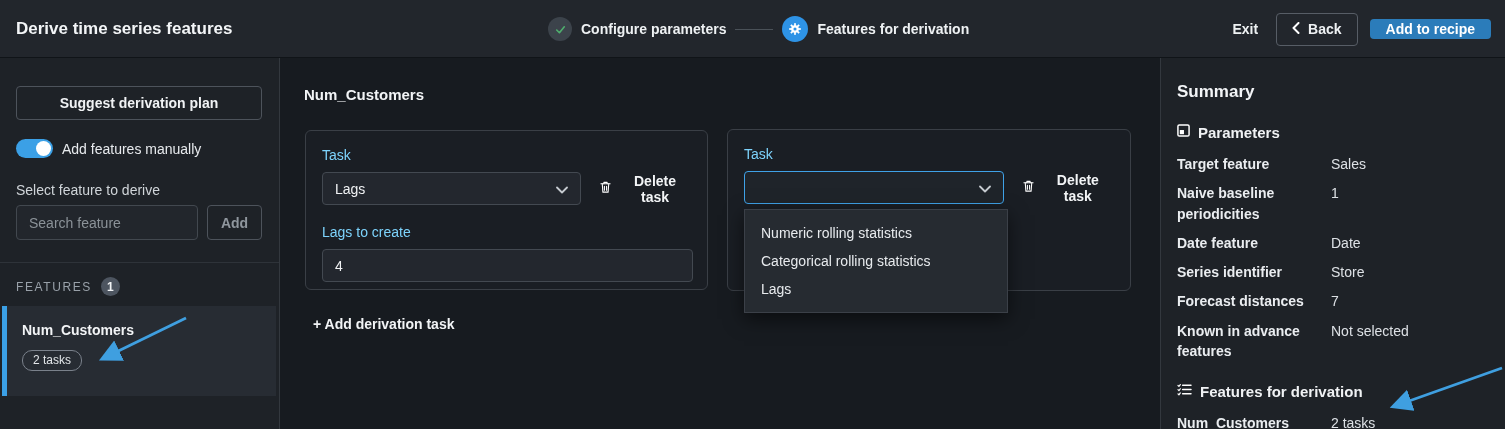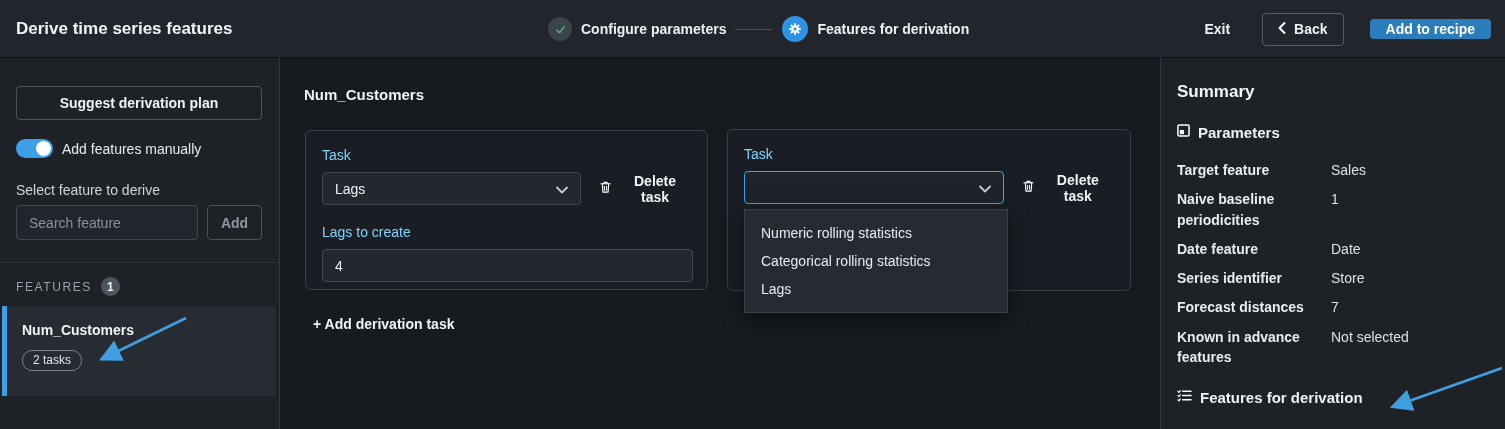--- a/index.html
+++ b/index.html
@@ -21,21 +21,21 @@
   }
   .stepper { position:absolute; left:548px; top:0; height:58px; display:flex; align-items:center; }
   .step { display:flex; align-items:center; gap:9px; cursor:pointer; }
   .step-label { font-weight:bold; font-size:14px; color:#eef1f3; }
   .step-circle {
     width:24px; height:24px; border-radius:50%; background:#3c434b;
     display:flex; align-items:center; justify-content:center; flex:0 0 auto;
   }
   .step-circle.active { width:26px; height:26px; background:#2e93e6; }
   .step-connector { width:38px; height:1px; background:#4a5158; margin:0 9px; }
-  .header-actions { position:absolute; right:14px; top:0; height:58px; display:flex; align-items:center; gap:26px; }
+  .header-actions { position:absolute; right:14px; top:0; height:58px; display:flex; align-items:center; gap:12px; }
   .text-btn {
     background:none; border:none; color:#eef1f3; font-family:inherit;
     font-size:14px; font-weight:bold; cursor:pointer; padding:8px 6px;
   }
   .outline-btn {
     background:none; border:1px solid #575d66; border-radius:4px; color:#eef1f3;
     font-family:inherit; font-size:14px; font-weight:bold; cursor:pointer;
     height:33px; padding:0 15px; display:flex; align-items:center; gap:8px;
   }
   .primary-btn {
@@ -127,21 +127,21 @@
   }
 
   
   .summary-panel {
     position:absolute; left:1160px; top:58px; width:345px; height:371px;
     background:#1e2227; border-left:1px solid #33383e; padding:24px 16px 0;
   }
   .summary-title { font-size:17px; font-weight:bold; color:#f3f5f7; }
   .section-head { margin-top:22px; display:flex; align-items:flex-start; gap:8px; }
   .section-head-text { font-size:15px; font-weight:bold; color:#f0f2f4; }
-  .kv-grid { margin-top:19px; display:grid; grid-template-columns:154px 1fr; row-gap:9px; }
+  .kv-grid { margin-top:13px; display:grid; grid-template-columns:154px 1fr; row-gap:9px; }
   .kv-label { font-size:14px; font-weight:bold; color:#eaedf0; line-height:1.45; }
   .kv-value { font-size:14px; color:#dde1e5; line-height:1.45; }
 
   
   .arrow { position:absolute; pointer-events:none; }
   .arrow-left { left:88px; top:308px; }
   .arrow-right { left:1385px; top:362px; }
 </style>
 </head>
 <body>

